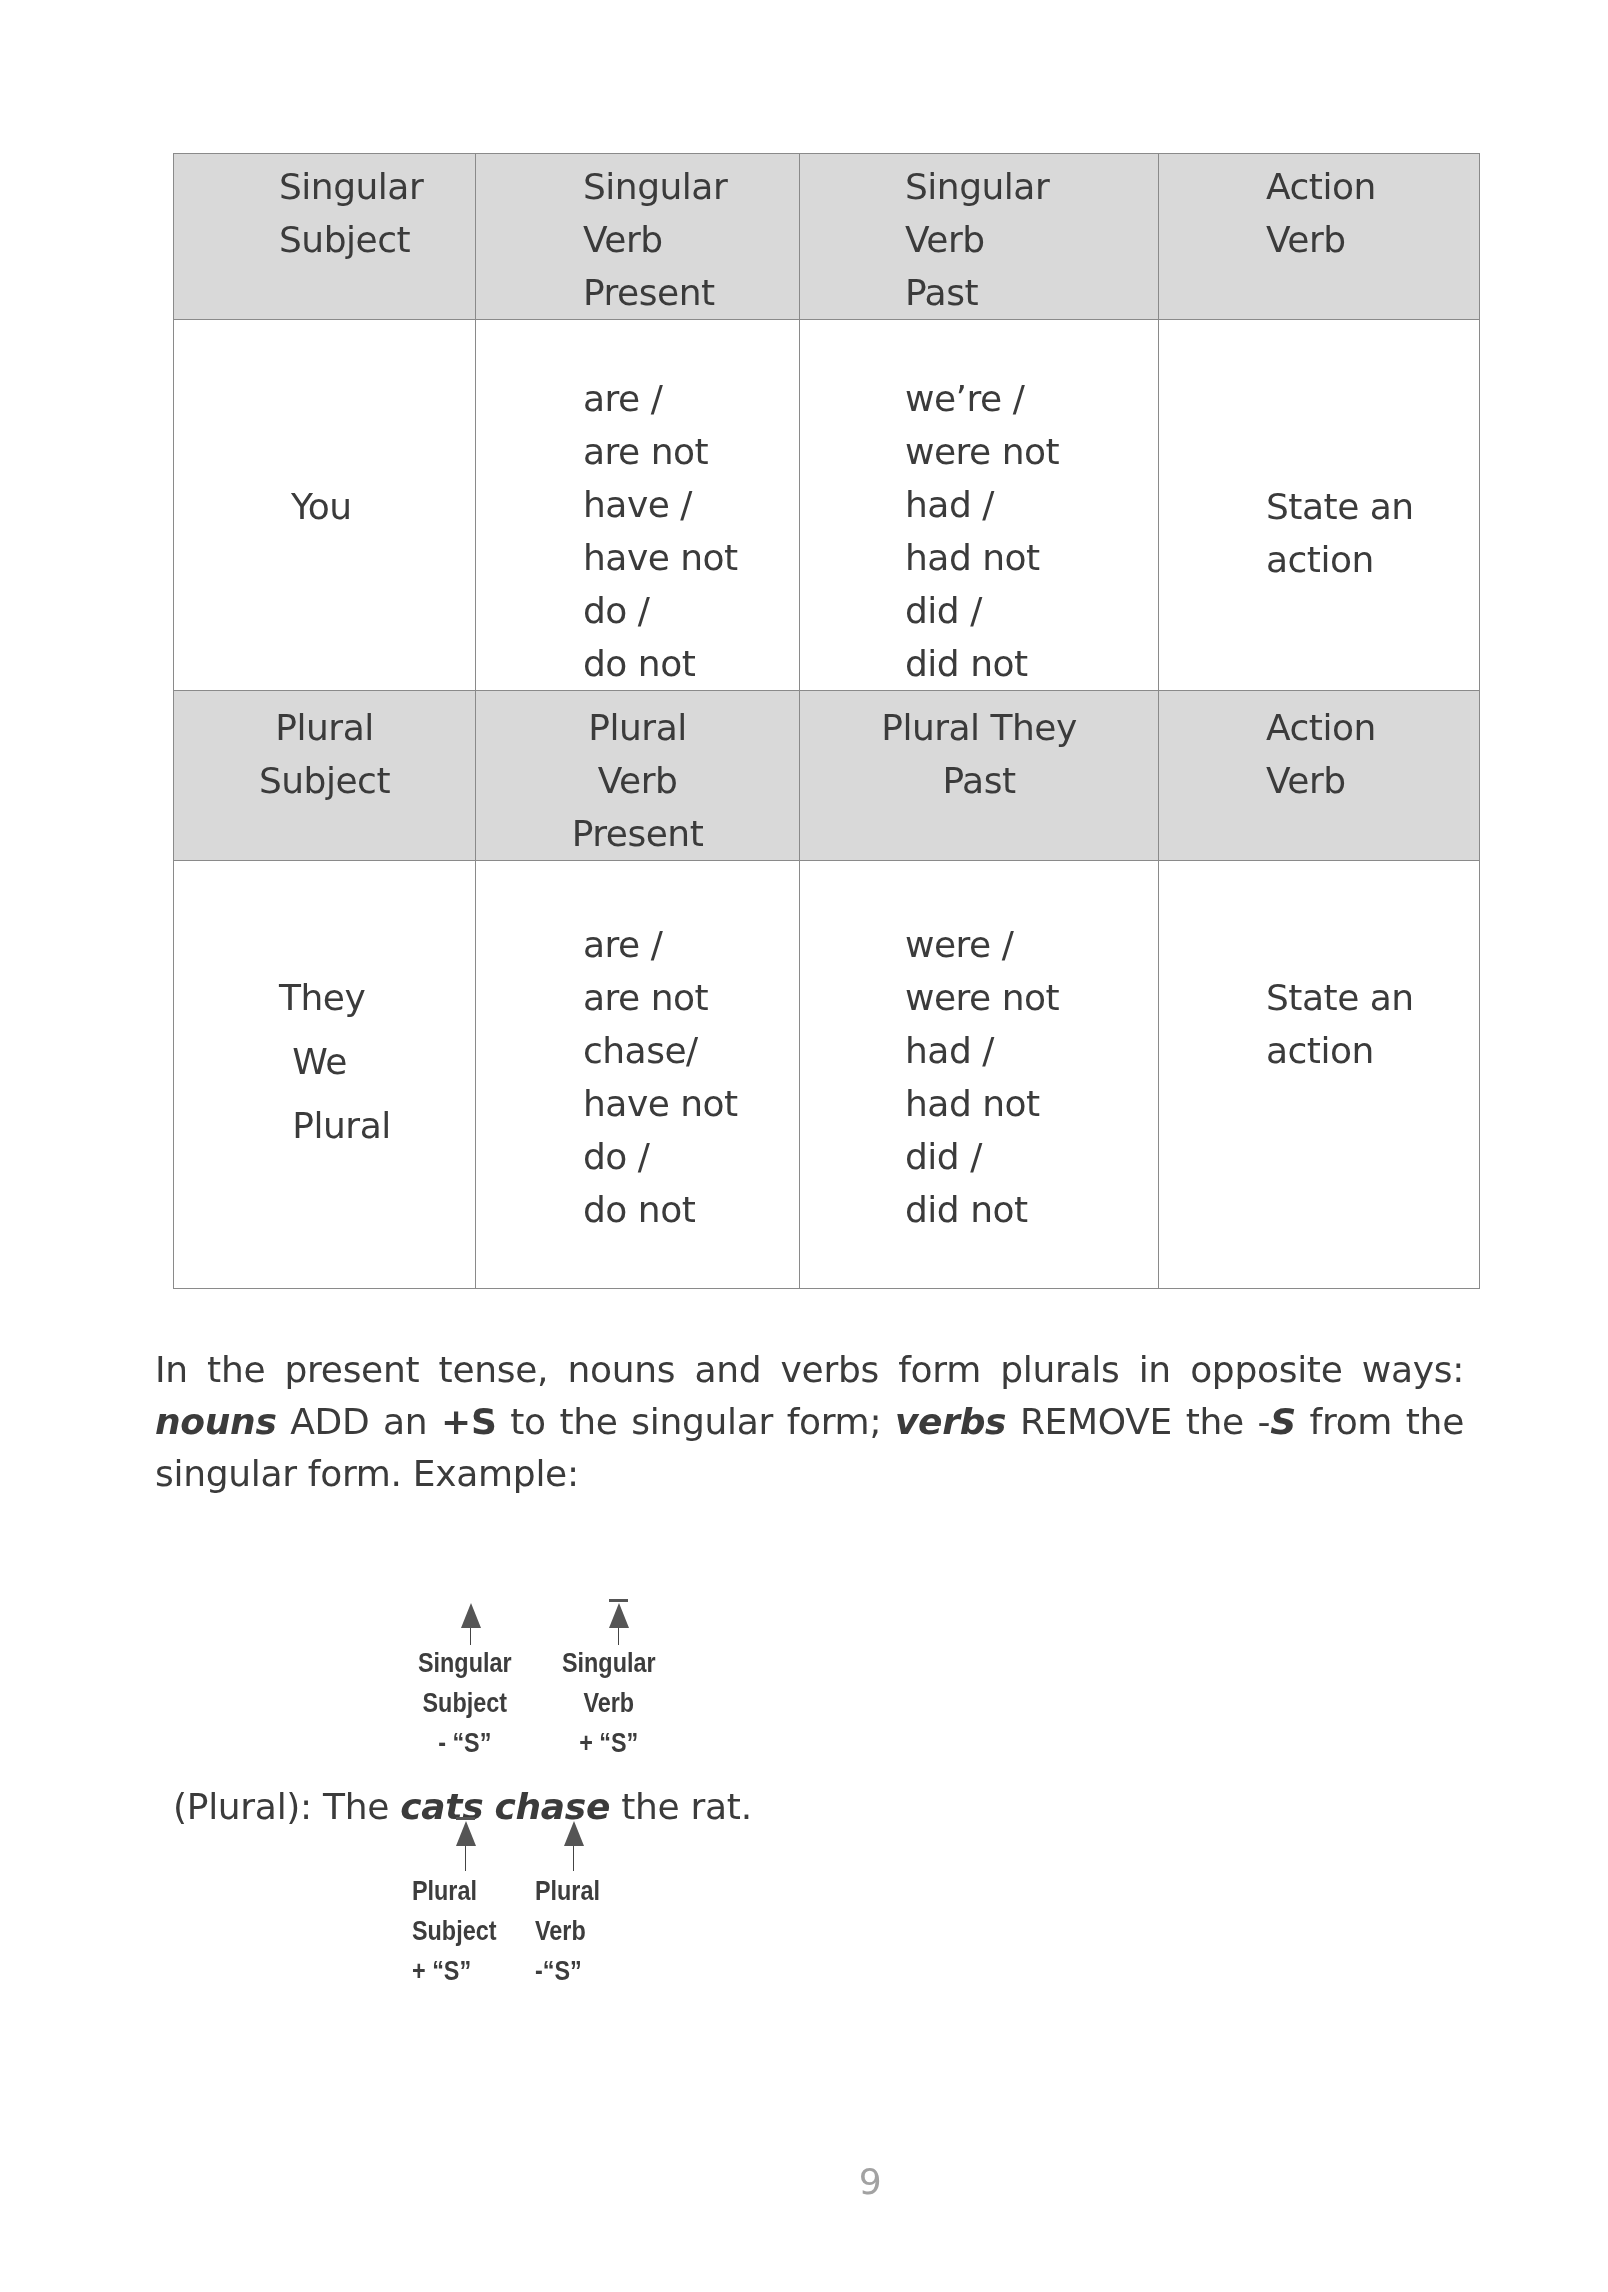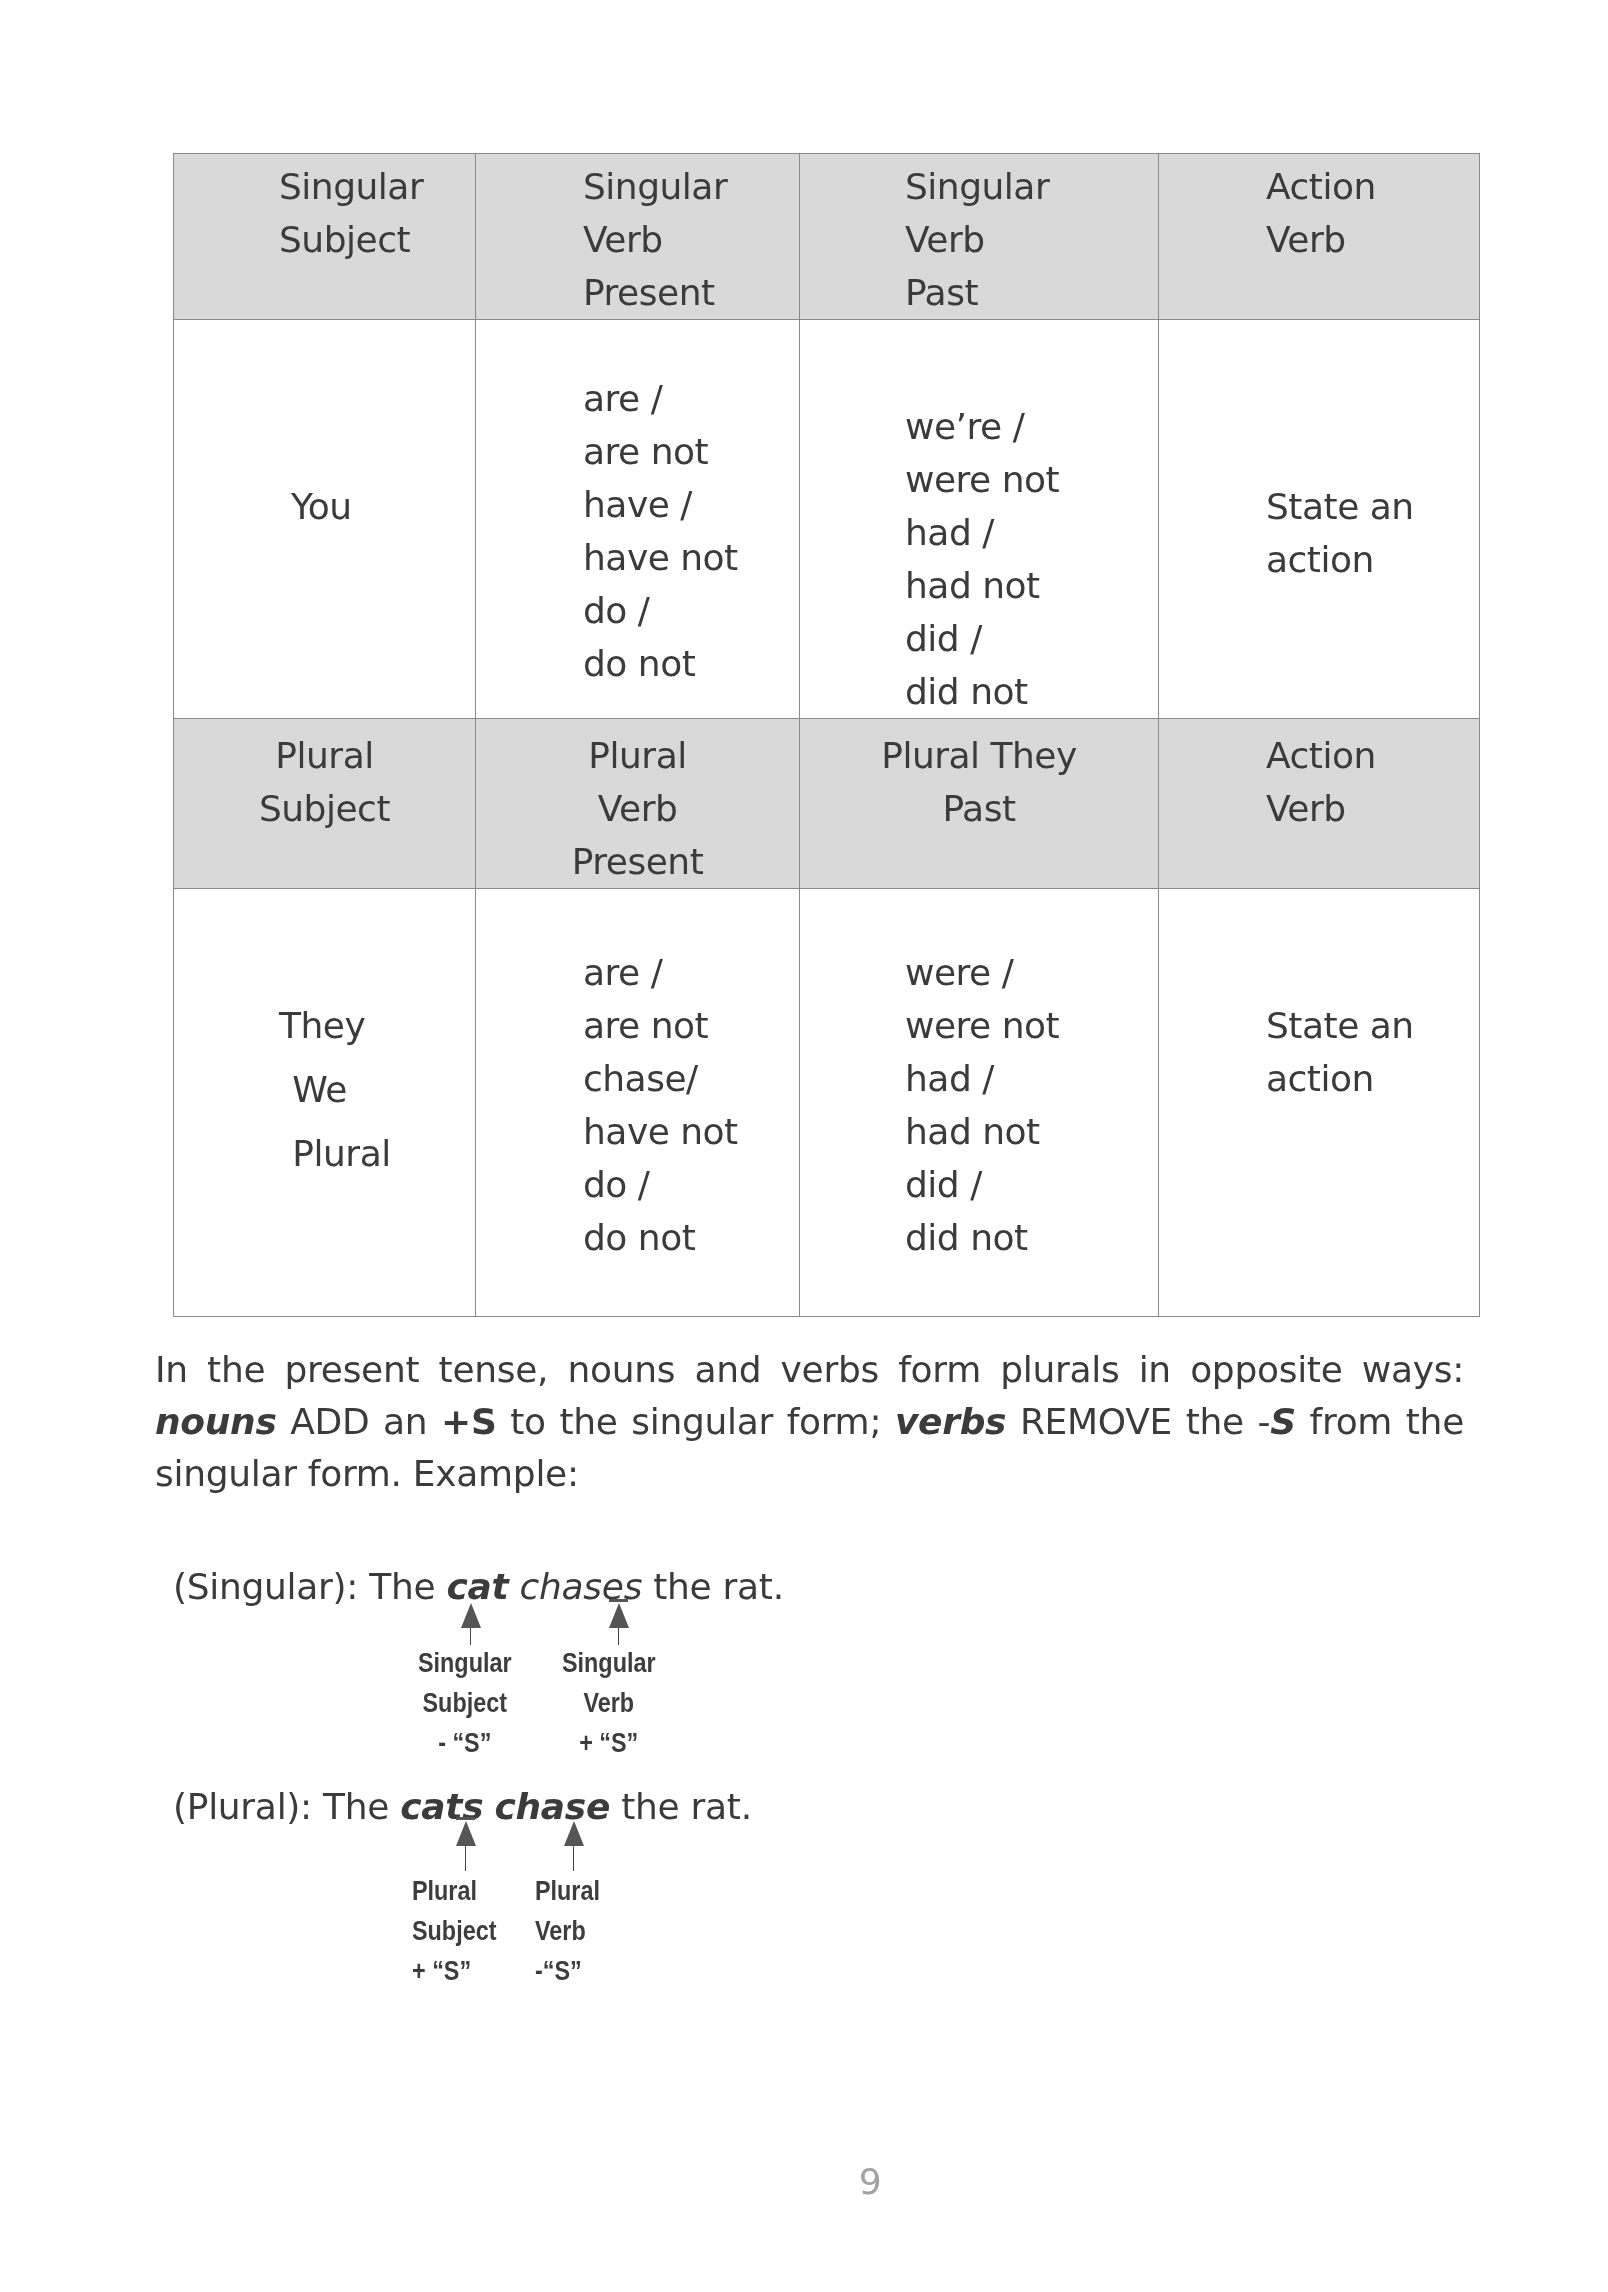--- a/index.html
+++ b/index.html
@@ -25,21 +25,21 @@
 
   .h1 td { height:165px; }
   .h1 .c1 .cell-lines { padding:5.7px 0 0 105px; }
   .h1 .c2 .cell-lines { padding:5.7px 0 0 107px; }
   .h1 .c3 .cell-lines { padding:5.7px 0 0 105px; }
   .h1 .c4 .cell-lines { padding:5.7px 0 0 107px; }
 
   .b1 td { height:370px; }
   .b1 .c1 .cell-lines { padding:160px 0 0 117px; }
   .b1 .c2 .cell-lines { padding:52px 0 0 107px; }
-  .b1 .c3 .cell-lines { padding:80px 0 0 105px; }
+  .b1 .c3 .cell-lines { padding:52px 0 0 105px; }
   .b1 .c4 .cell-lines { padding:160px 0 0 107px; }
 
   .h2 td { height:160px; }
   .h2 .c1 .cell-lines, .h2 .c2 .cell-lines, .h2 .c3 .cell-lines { padding-top:9.5px; text-align:center; }
   .h2 .c4 .cell-lines { padding:9.5px 0 0 107px; }
 
   .b2 td { height:427px; }
   .b2 .c1 .cell-lines { padding:110px 0 0 105px; }
   .b2 .c1 .cell-lines span.ind { padding-left:13.3px;margin-top:11px; }
   .b2 .c2 .cell-lines { padding:57px 0 0 107px; }
@@ -218,21 +218,20 @@
           <span>State an</span>
           <span>action</span>
         </div>
       </td>
     </tr>
   </tbody>
     </table>
 
   <p class="explanation"><span>In the present tense, nouns and verbs form plurals in opposite ways: </span><span class="bi">nouns</span><span> ADD an </span><span class="b">+S</span><span> to the singular form; </span><span class="bi">verbs</span><span> REMOVE the -</span><span class="bi">S</span><span> from the singular form. Example:</span></p>
 
-  <div class="example-line ex-singular"><span>(Singular): The </span><span class="bi">cat</span> <span class="i">chases</span><span> the rat.</span></div>
 
   <div class="arrow" style="left:459px; top:1603px;">
     <div class="head"></div>
       <div class="stem" style="height:17px;"></div>
   </div>
   <div class="arrow" style="left:607px; top:1599px;">
     <div class="bar"></div>
       <div class="head"></div>
       <div class="stem" style="height:17px;"></div>
   </div>

